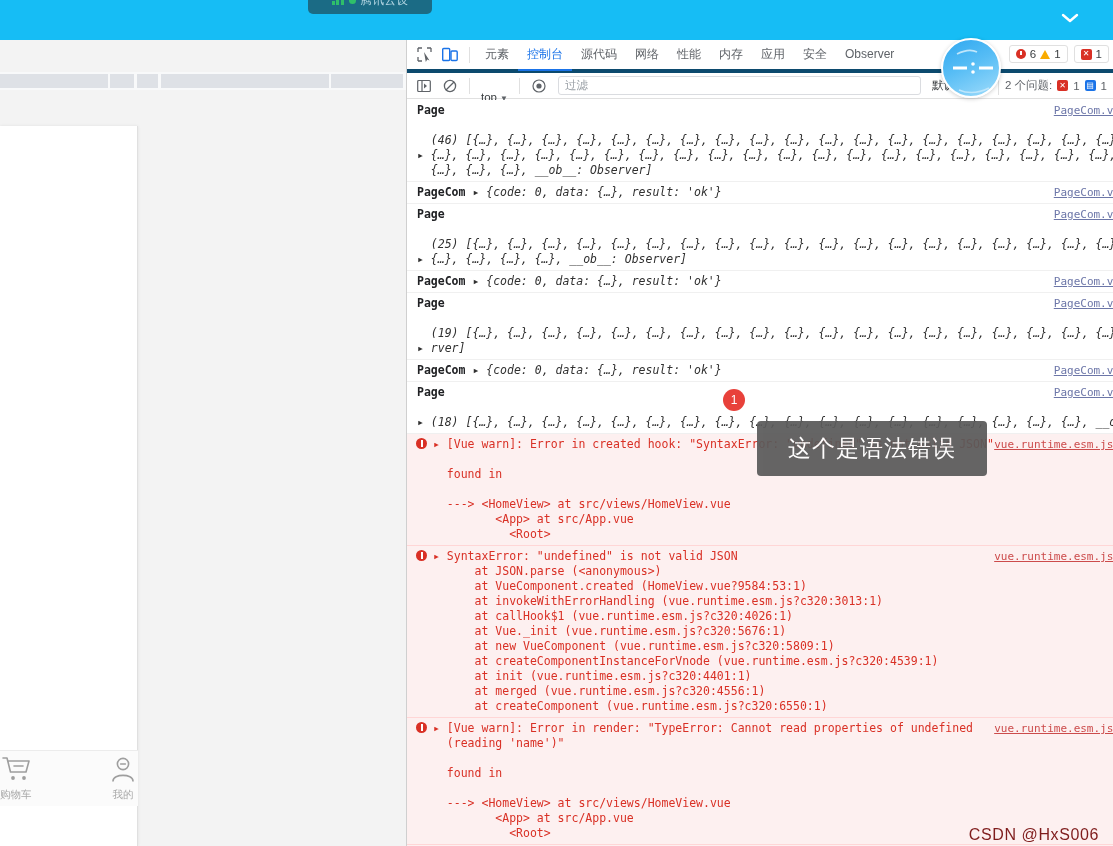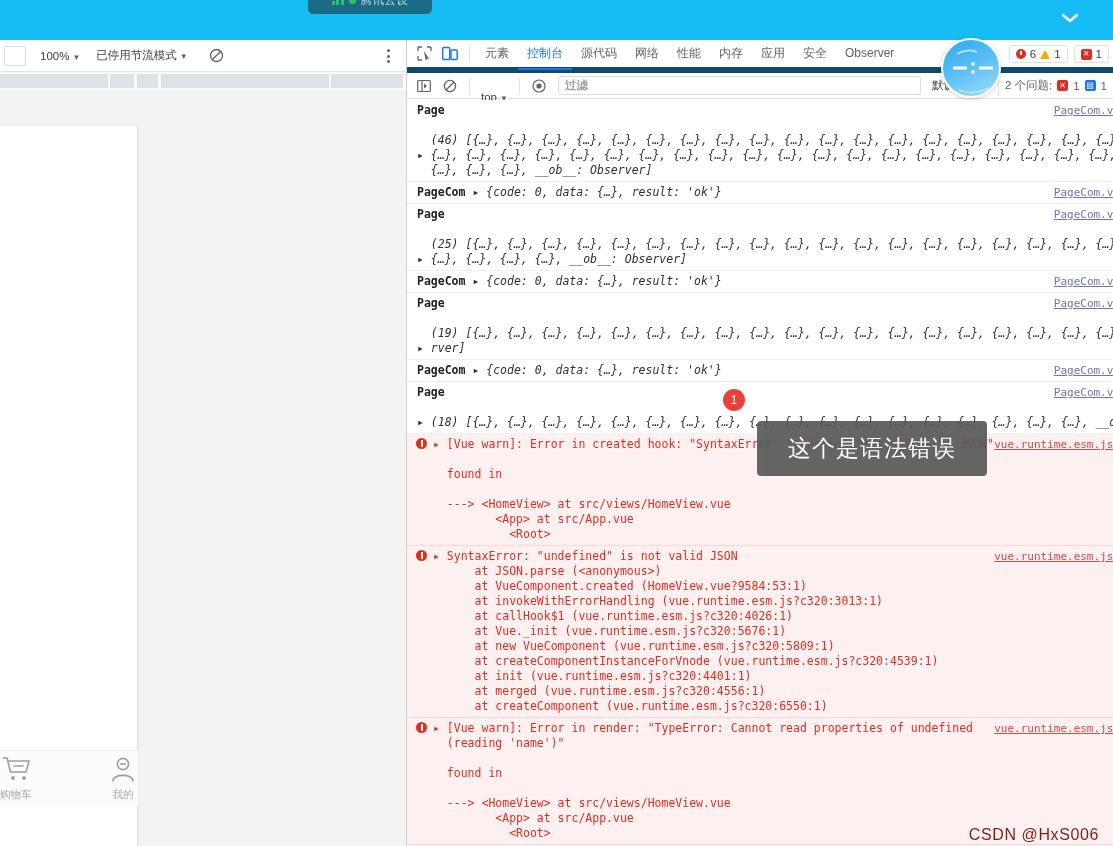--- a/index.html
+++ b/index.html
@@ -79,21 +79,21 @@
   .tabitem{ display:flex;flex-direction:column;align-items:center;gap:2px; }
   .tabitem .lbl{ font-size:10.5px; color:#a8a8a8; }
 
   
   .devtools{
     position:absolute; left:406px; top:40px; width:707px; height:806px;
     background:#ffffff; border-left:1px solid #cfcfcf;
   }
   .dt-tabbar{
     position:relative; height:33px; background:#fff;
-    border-bottom:6px solid #0c4a6e;
+    border-bottom:4px solid #0c4a6e;
     display:flex; align-items:center; padding-left:4px;
     font-size:12px; color:#5f6368; white-space:nowrap;
   }
   .dt-icobtn{ width:26px;height:24px;display:flex;align-items:center;justify-content:center;flex:none;}
   .dt-div{ width:1px;height:16px;background:#e0e0e0;margin:0 6px;flex:none;}
   .dt-tab{ padding:7px 9px 8px; cursor:default; flex:none; }
   .dt-tab.active{ color:#1a73e8; box-shadow: inset 0 -2px 0 #1a73e8; }
   .dt-badges{
     position:absolute; right:4px; top:5px; display:flex; align-items:center; gap:6px;
   }
@@ -120,21 +120,21 @@
   .dt-filterbar{
     position:relative; height:26px; background:#fff;
     border-bottom:1px solid #e0e0e0;
     display:flex; align-items:center; padding-left:4px; gap:0;
     font-size:11.5px; color:#5f6368;
   }
   .filterinput{
     flex:1; height:19px; margin:0 6px;
     border:1px solid #dadce0; border-radius:3px; background:#fff;
     display:flex; align-items:center; padding:0 6px;
-    font-size:11.5px; color:#9aa0a6; min-width:40px;font-weight:bold;
+    font-size:11.5px; color:#9aa0a6; min-width:40px;
   }
   .ctx-sel{ padding:1px 5px; white-space:nowrap; color:#3c4043;margin-top:23px;}
   .lvl-sel{ padding:1px 5px; white-space:nowrap; color:#3c4043;}
   .issues{
     display:flex;align-items:center;gap:5px; padding:0 6px; white-space:nowrap;
     border-left:1px solid #e0e0e0; margin-left:4px; height:18px;
   }
 
   
   .console{
@@ -211,40 +211,20 @@
   </div>
   <div class="adchev">
     <svg width="20" height="12" viewBox="0 0 20 12">
         <path d="M3 3 L10 9 L17 3" stroke="#ffffff" stroke-width="2.4" fill="none" stroke-linecap="round" stroke-linejoin="round"></path>
       </svg>
   </div>
 </div>
 
 <div class="leftpane">
 
-  <div class="devtoolbar">
-    <div class="dev-sel"></div>
-    <div class="dev-zoom">
-      <span>100%</span><span class="caretdn">▼</span>
-    </div>
-    <div class="dev-throttle">
-      <span>已停用节流模式</span><span class="caretdn">▼</span>
-    </div>
-    <div class="dev-noicon">
-      <svg width="15" height="15" viewBox="0 0 15 15">
-          <circle cx="7.5" cy="7.5" r="6" stroke="#5f6368" stroke-width="1.3" fill="none"></circle>
-          <line x1="3.2" y1="11.8" x2="11.8" y2="3.2" stroke="#5f6368" stroke-width="1.3"></line>
-        </svg>
-    </div>
-    <div class="dev-more">
-        <span></span>
-        <span></span>
-        <span></span>
-      </div>
-  </div>
 
   <div class="ruler">
     <div class="seg" style="left:0px;width:108px;"></div>
     <div class="seg" style="left:110px;width:24px;"></div>
     <div class="seg" style="left:137px;width:21px;"></div>
     <div class="seg" style="left:161px;width:168px;"></div>
     <div class="seg" style="left:331px;width:72px;"></div>
   </div>
 
   <div class="viewport">

